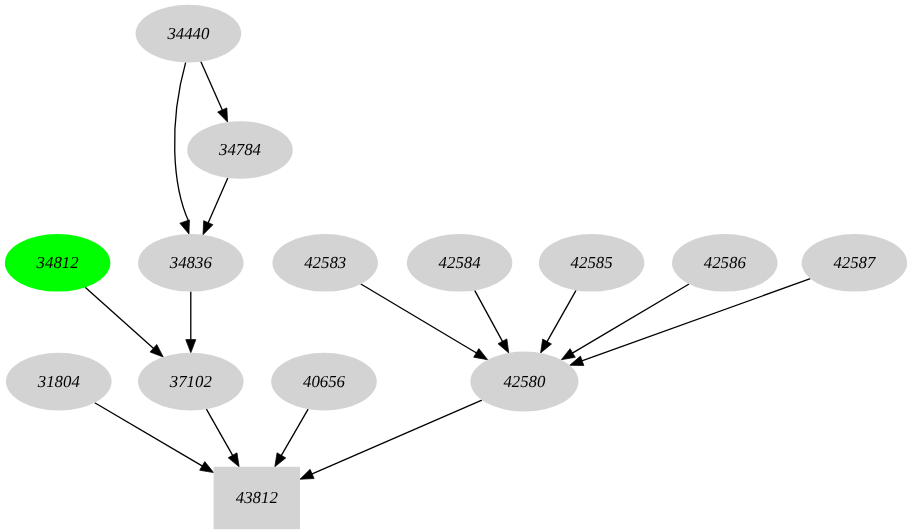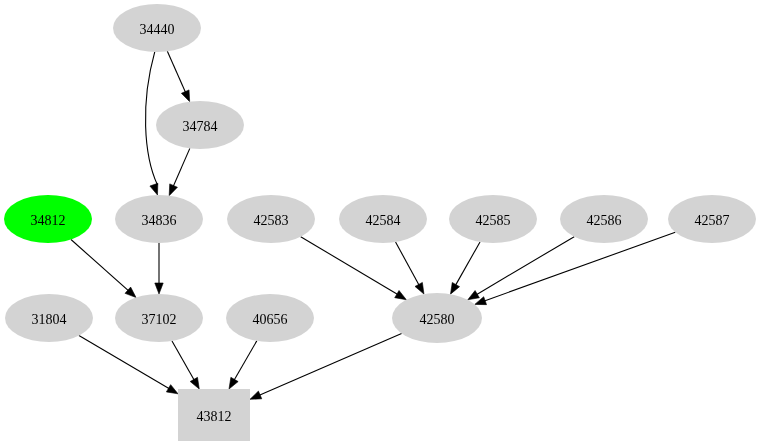--- a/index.html
+++ b/index.html
@@ -12,20 +12,21 @@
     width: 761px;
     height: 443px;
     overflow: hidden;
     font-family: "Liberation Serif", "DejaVu Serif", serif;
   }
   #graph-canvas {
     position: relative;
     width: 719px;
     height: 443px;
     background: #ffffff;
+    font-style: italic;
   }
   #graph-svg {
     position: absolute;
     top: 0;
     left: 0;
     width: 761px;
     height: 443px;
   }
   .node-label {
     font-family: "Liberation Serif", "DejaVu Serif", serif;

